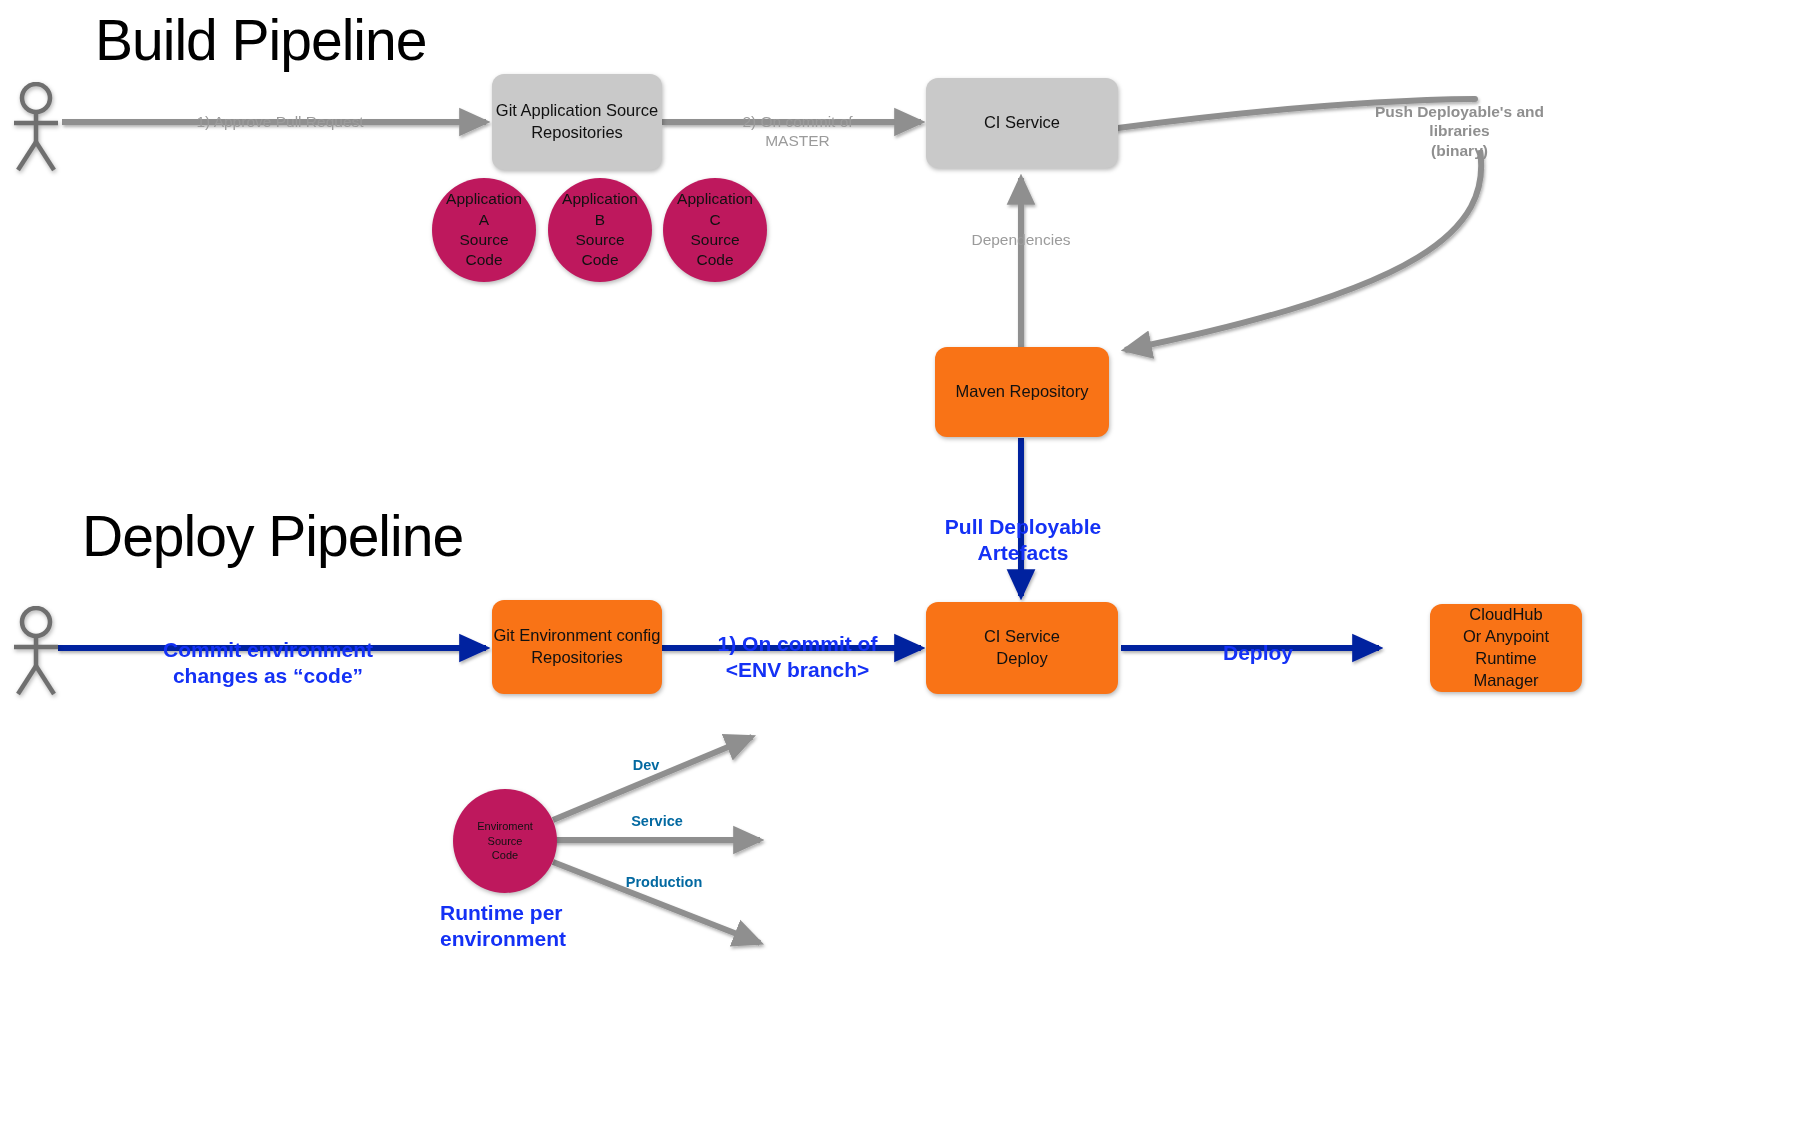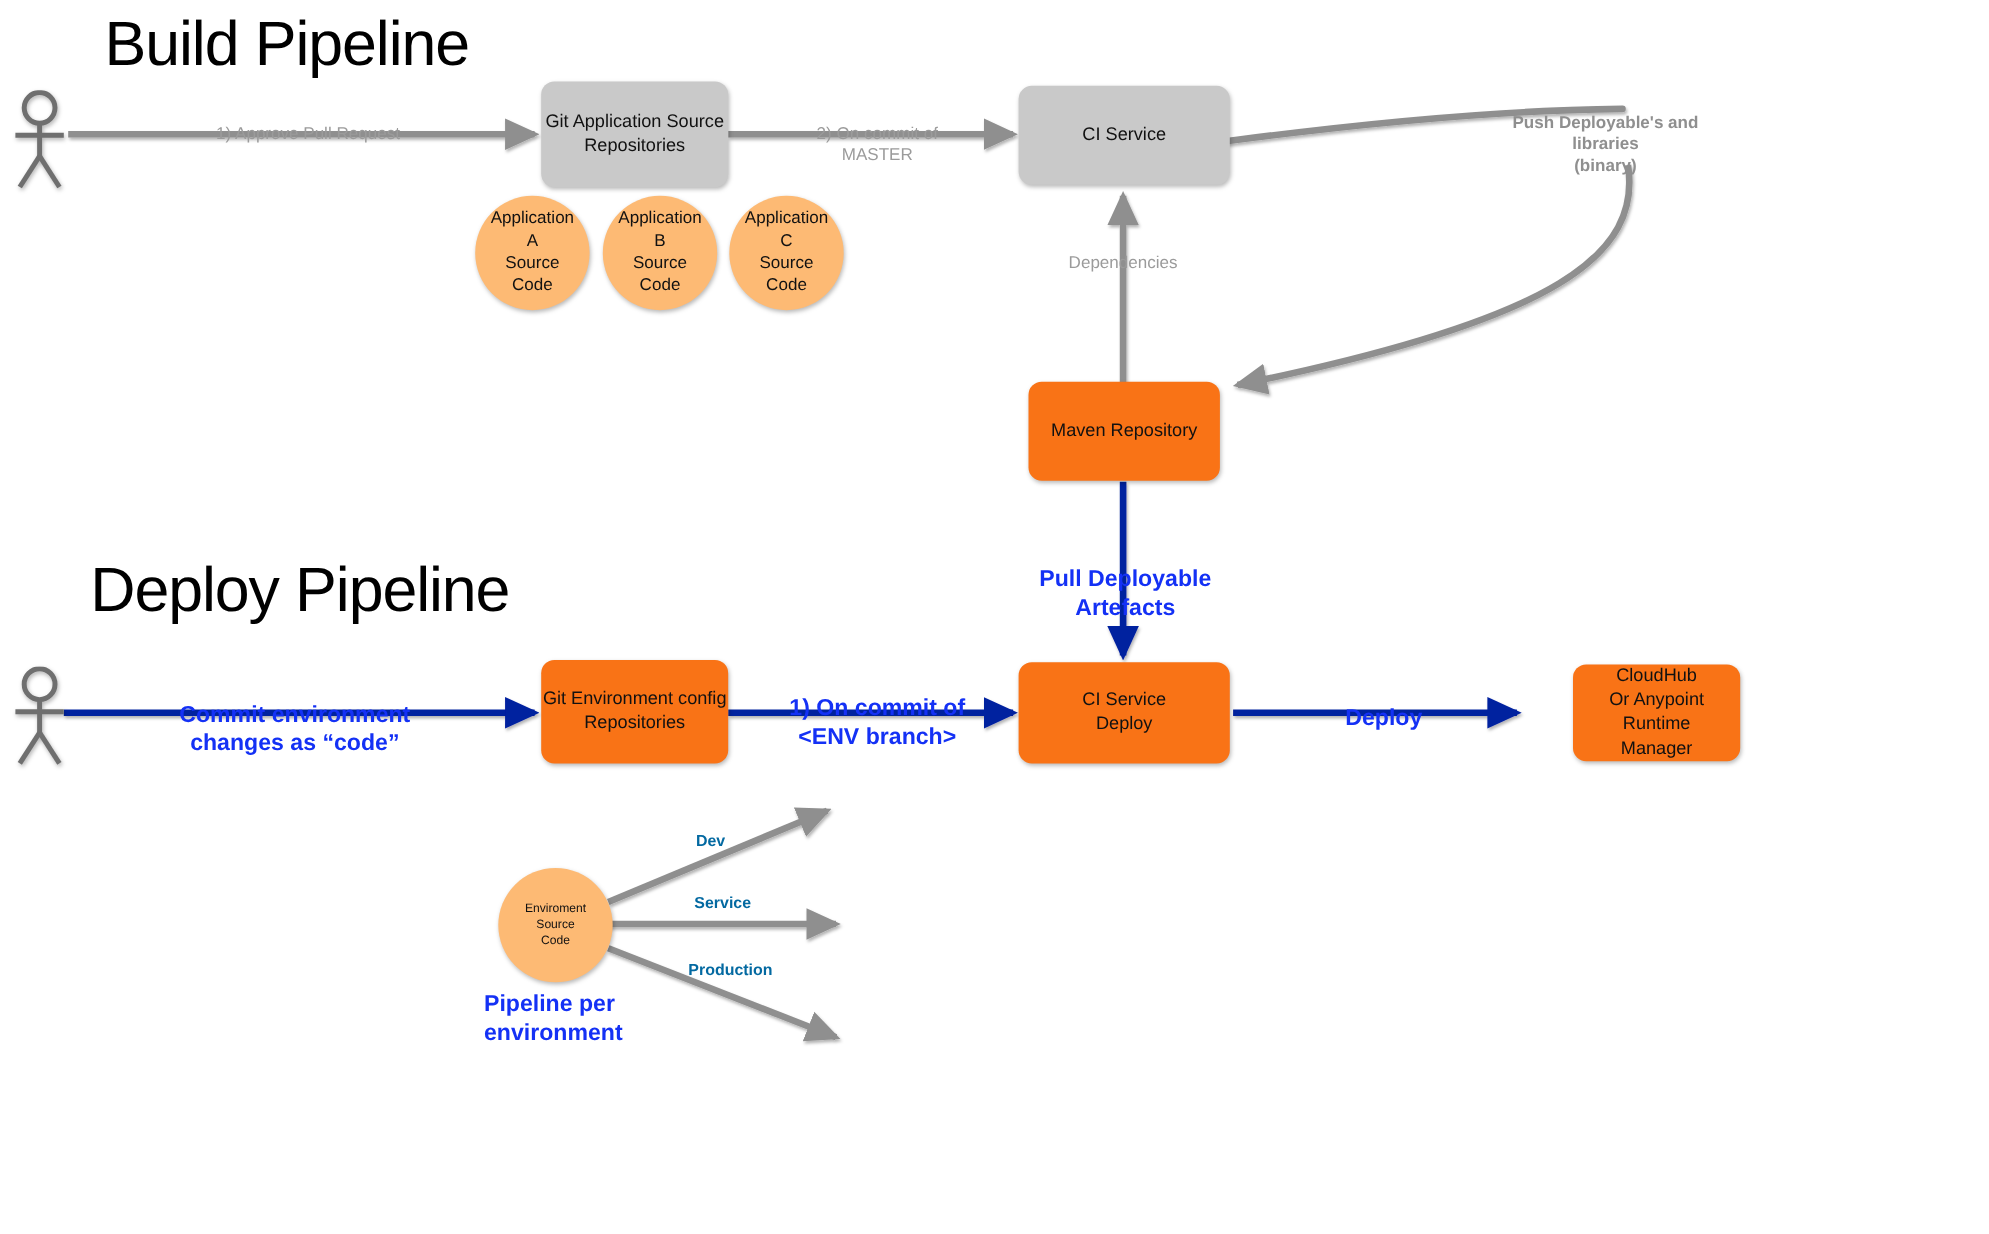--- a/index.html
+++ b/index.html
@@ -40,21 +40,21 @@
   }
   .node.rect-grey {
     background: #c9c9c9;
     border-radius: 12px;
   }
   .node.rect-green {
     background: #f97316;
     border-radius: 12px;
   }
   .node.ellipse-green {
-    background: #fdba74;
+    background: #be185d;
     border-radius: 50%;
   }
   .section-title {
     position: absolute;
     color: #000000;
     font-weight: 400;
     letter-spacing: -1px;
     font-size: 57px;
     line-height: 1;
     white-space: nowrap;
@@ -211,15 +211,15 @@
 &lt;ENV branch&gt;</div>
 
   <div class="edge-label blue-bold" style="left:1198px; top:640px; width:120px;">Deploy</div>
 
   <div class="edge-label black-bold" style="left:608px; top:756px; width:76px;">Dev</div>
 
   <div class="edge-label black-bold" style="left:617px; top:812px; width:80px;">Service</div>
 
   <div class="edge-label black-bold" style="left:616px; top:873px; width:96px;">Production</div>
 
-  <div class="edge-label blue-bold" style="left:440px; top:900px; width:200px; text-align:left;">Pipeline per environment</div>
+  <div class="edge-label blue-bold" style="left:440px; top:900px; width:200px; text-align:left;">Runtime per environment</div>
 
 </div>
 
 </body></html>

